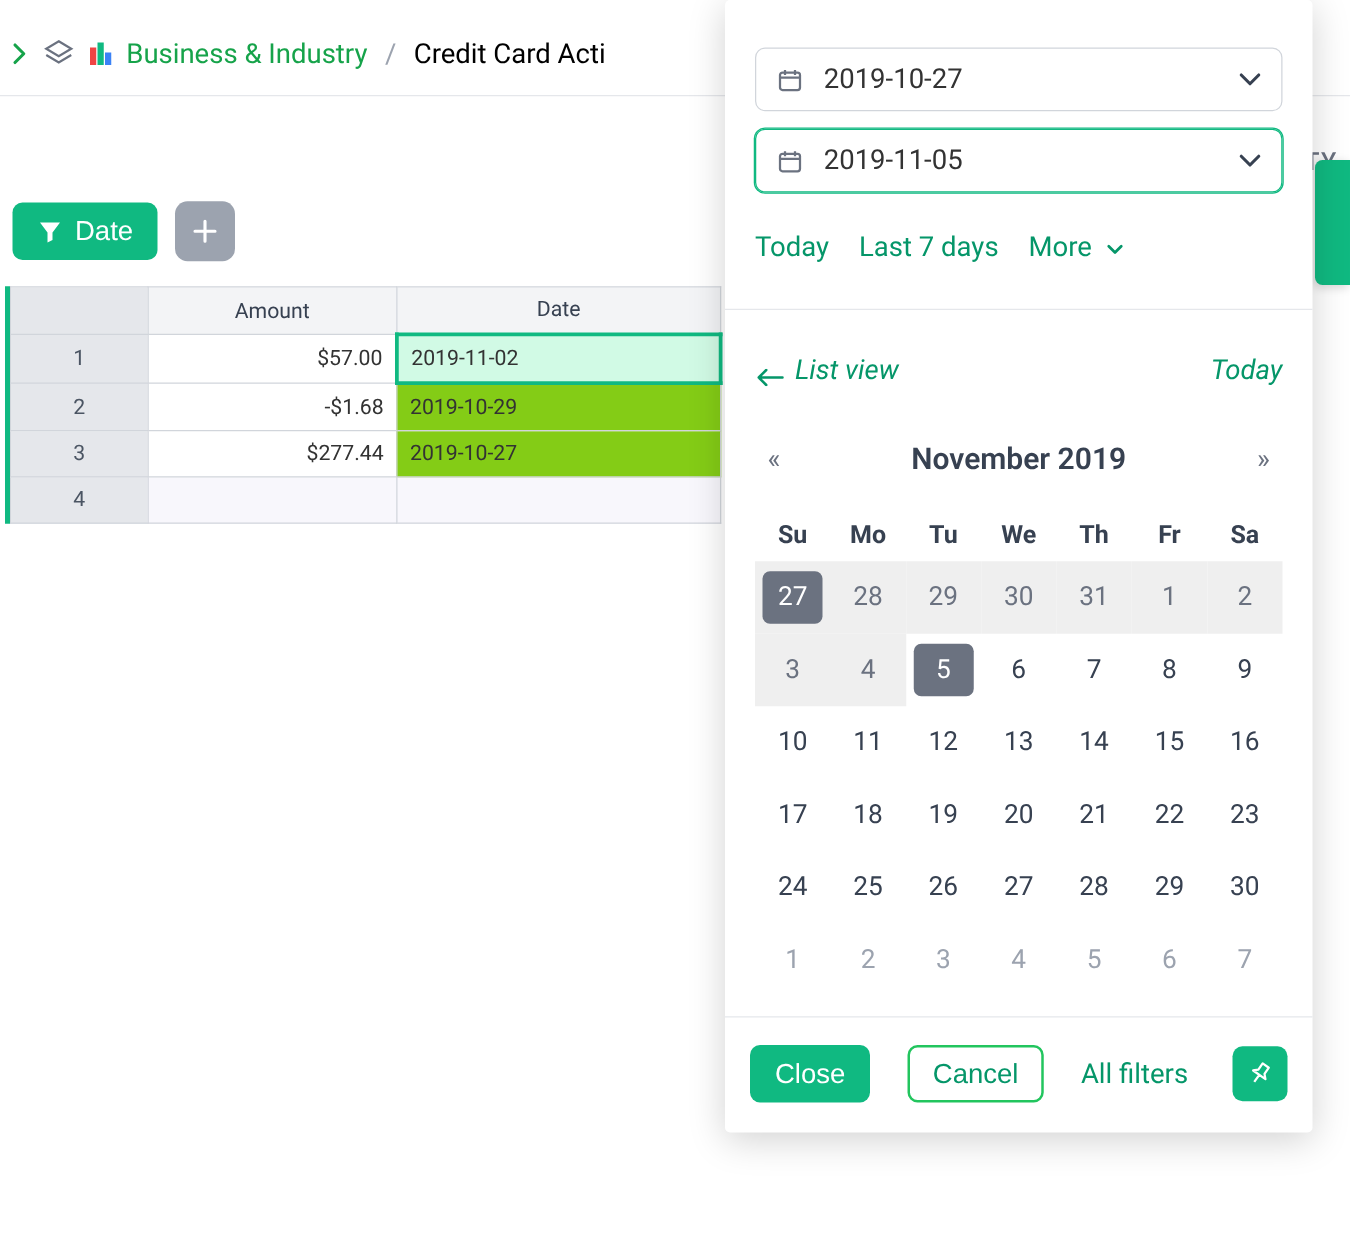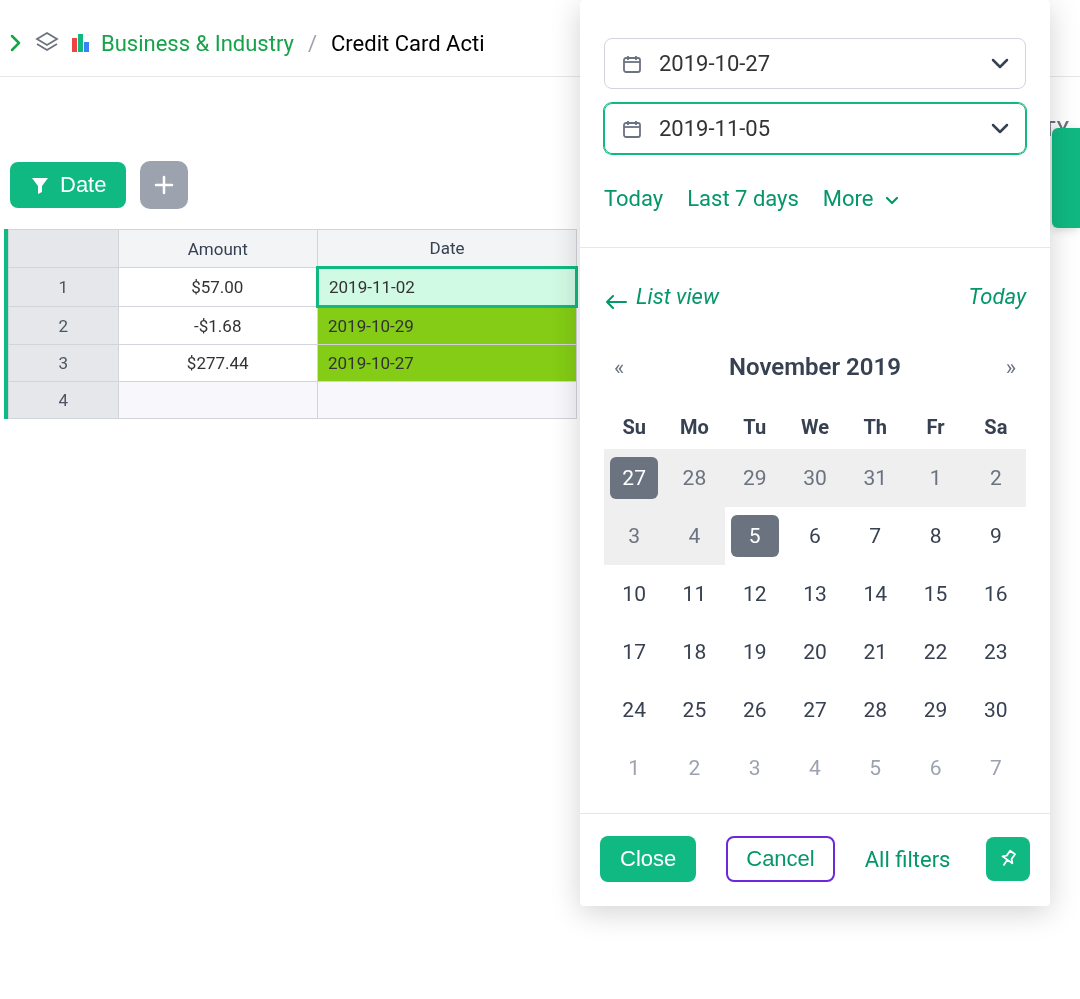--- a/index.html
+++ b/index.html
@@ -114,21 +114,21 @@
     width: 110px;
     background: #e5e7eb;
   }
   table.data td.rownum {
     background: #e5e7eb;
     text-align: center;
     color: #4b5563;
     width: 110px;
   }
   table.data td.amount {
-    text-align: center;
+    text-align: right;
     width: 200px;
   }
   table.data td.date {
     text-align: left;
     width: 260px;
   }
   .row-highlight-strong td.date {
     background: #d1fae5;
     border: 3px solid #10b981;
   }
@@ -267,21 +267,21 @@
     color: #fff;
     border: none;
     border-radius: 8px;
     padding: 10px 20px;
     font-size: 22px;
     cursor: pointer;
   }
   .btn-outline {
     background: #fff;
     color: #059669;
-    border: 2px solid #6d28d9;
+    border: 2px solid #22c55e;
     border-radius: 8px;
     padding: 8px 18px;
     font-size: 22px;
     cursor: pointer;
   }
   .footer-link {
     color: #059669;
     cursor: pointer;
   }
   .pin-btn {

